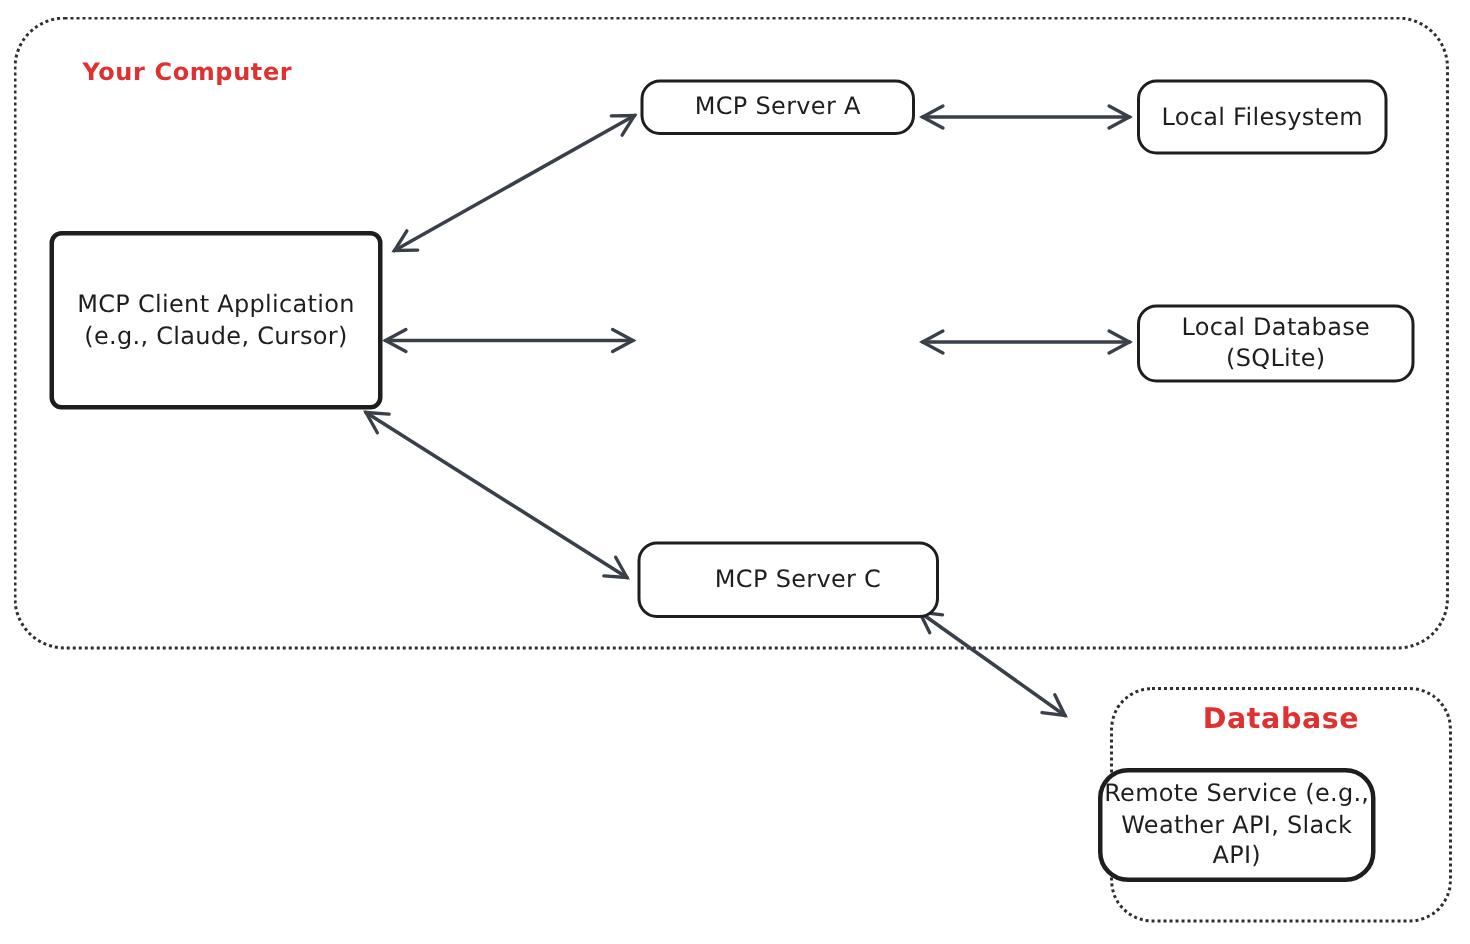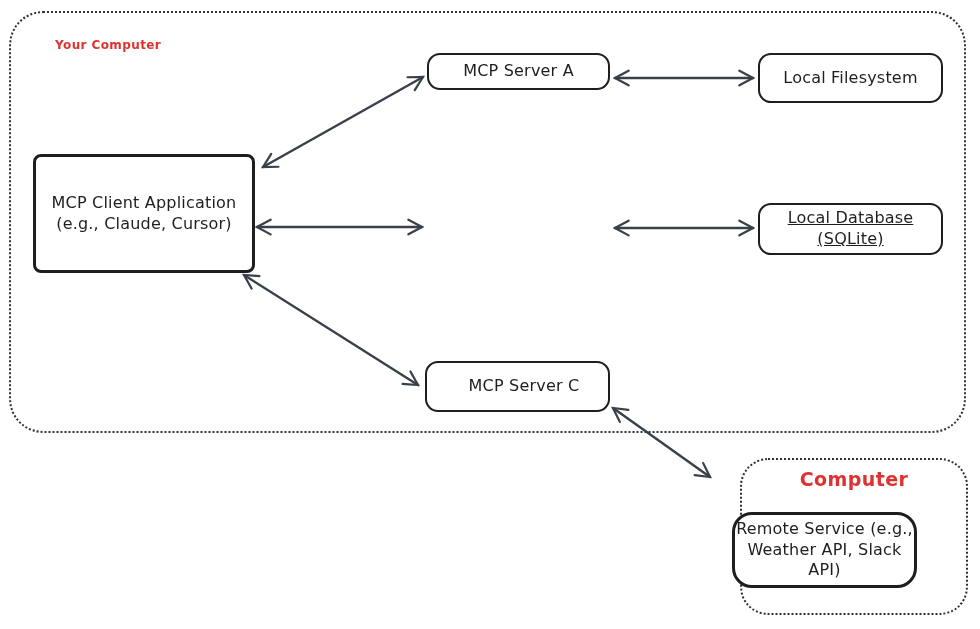--- a/index.html
+++ b/index.html
@@ -6,35 +6,35 @@
   #stage{
     position:relative;width:980px;height:629px;background:#ffffff;overflow:hidden;
     font-family:"DejaVu Sans","Liberation Sans",sans-serif;color:#1e1e1e;
   }
   #connector-layer{position:absolute;left:0;top:0;width:980px;height:629px;z-index:1;}
   .group-box{
     position:absolute;border:2.4px dotted #2b2f36;background:transparent;z-index:0;
     box-sizing:border-box;
   }
   .group-label{
-    position:absolute;color:#e03131;font-weight:700;font-size:12px;letter-spacing:0.4px;
+    position:absolute;color:#e03131;font-weight:700;font-size:16px;letter-spacing:0.4px;
     white-space:nowrap;z-index:2;
   }
   .node{
     position:absolute;border:2.6px solid #1e1e1e;border-radius:13px;background:#ffffff;
     display:flex;align-items:center;justify-content:center;text-align:center;
     font-size:16px;letter-spacing:0.2px;line-height:1.3;white-space:pre-line;
     box-sizing:border-box;z-index:2;
   }
   #node-client{left:33px;top:154px;width:222px;height:119px;border-radius:8px;border-width:3px;}
   #node-server-a{left:427px;top:53px;width:183px;height:37px;}
-  #node-filesystem{left:758px;top:53px;width:185px;height:50px;}
+  #node-filesystem{left:758px;top:53px;width:167px;height:50px;}
   #node-server-b{left:427px;top:204px;width:183px;height:52px;}
-  #node-database{left:758px;top:203px;width:185px;height:52px;text-decoration:underline;}
-  #node-server-c{left:425px;top:361px;width:185px;height:51px;padding-left:13px;}
+  #node-database{left:758px;top:203px;width:185px;height:52px;}
+  #node-server-c{left:425px;top:361px;width:201px;height:51px;padding-left:13px;}
   #node-remote{left:732px;top:512px;width:185px;height:76px;border-radius:20px;border-width:3.2px;}
   #group-your-computer{left:9px;top:11px;width:957px;height:422px;border-radius:34px;}
   #group-internet{left:740px;top:458px;width:228px;height:157px;border-radius:28px;}
   #label-your-computer{left:55px;top:38px;}
   #label-internet{left:740px;top:468px;width:228px;text-align:center;font-size:19px;}
   .edge{stroke:#394049;stroke-width:2.4;fill:none;stroke-linecap:round;}
 </style>
 </head>
 <body>
 
@@ -74,21 +74,21 @@
   <div id="node-database" class="node">
     <span>Local Database
 (SQLite)</span>
   </div>
 
   <div id="node-server-c" class="node">
     <span>MCP Server C</span>
   </div>
 
   <div id="group-internet" class="group-box"></div>
-  <div id="label-internet" class="group-label">Computer</div>
+  <div id="label-internet" class="group-label">Database</div>
 
   <div id="node-remote" class="node">
     <span>Remote Service (e.g.,
 Weather API, Slack
 API)</span>
   </div>
 
 </div>
 
 </body></html>

